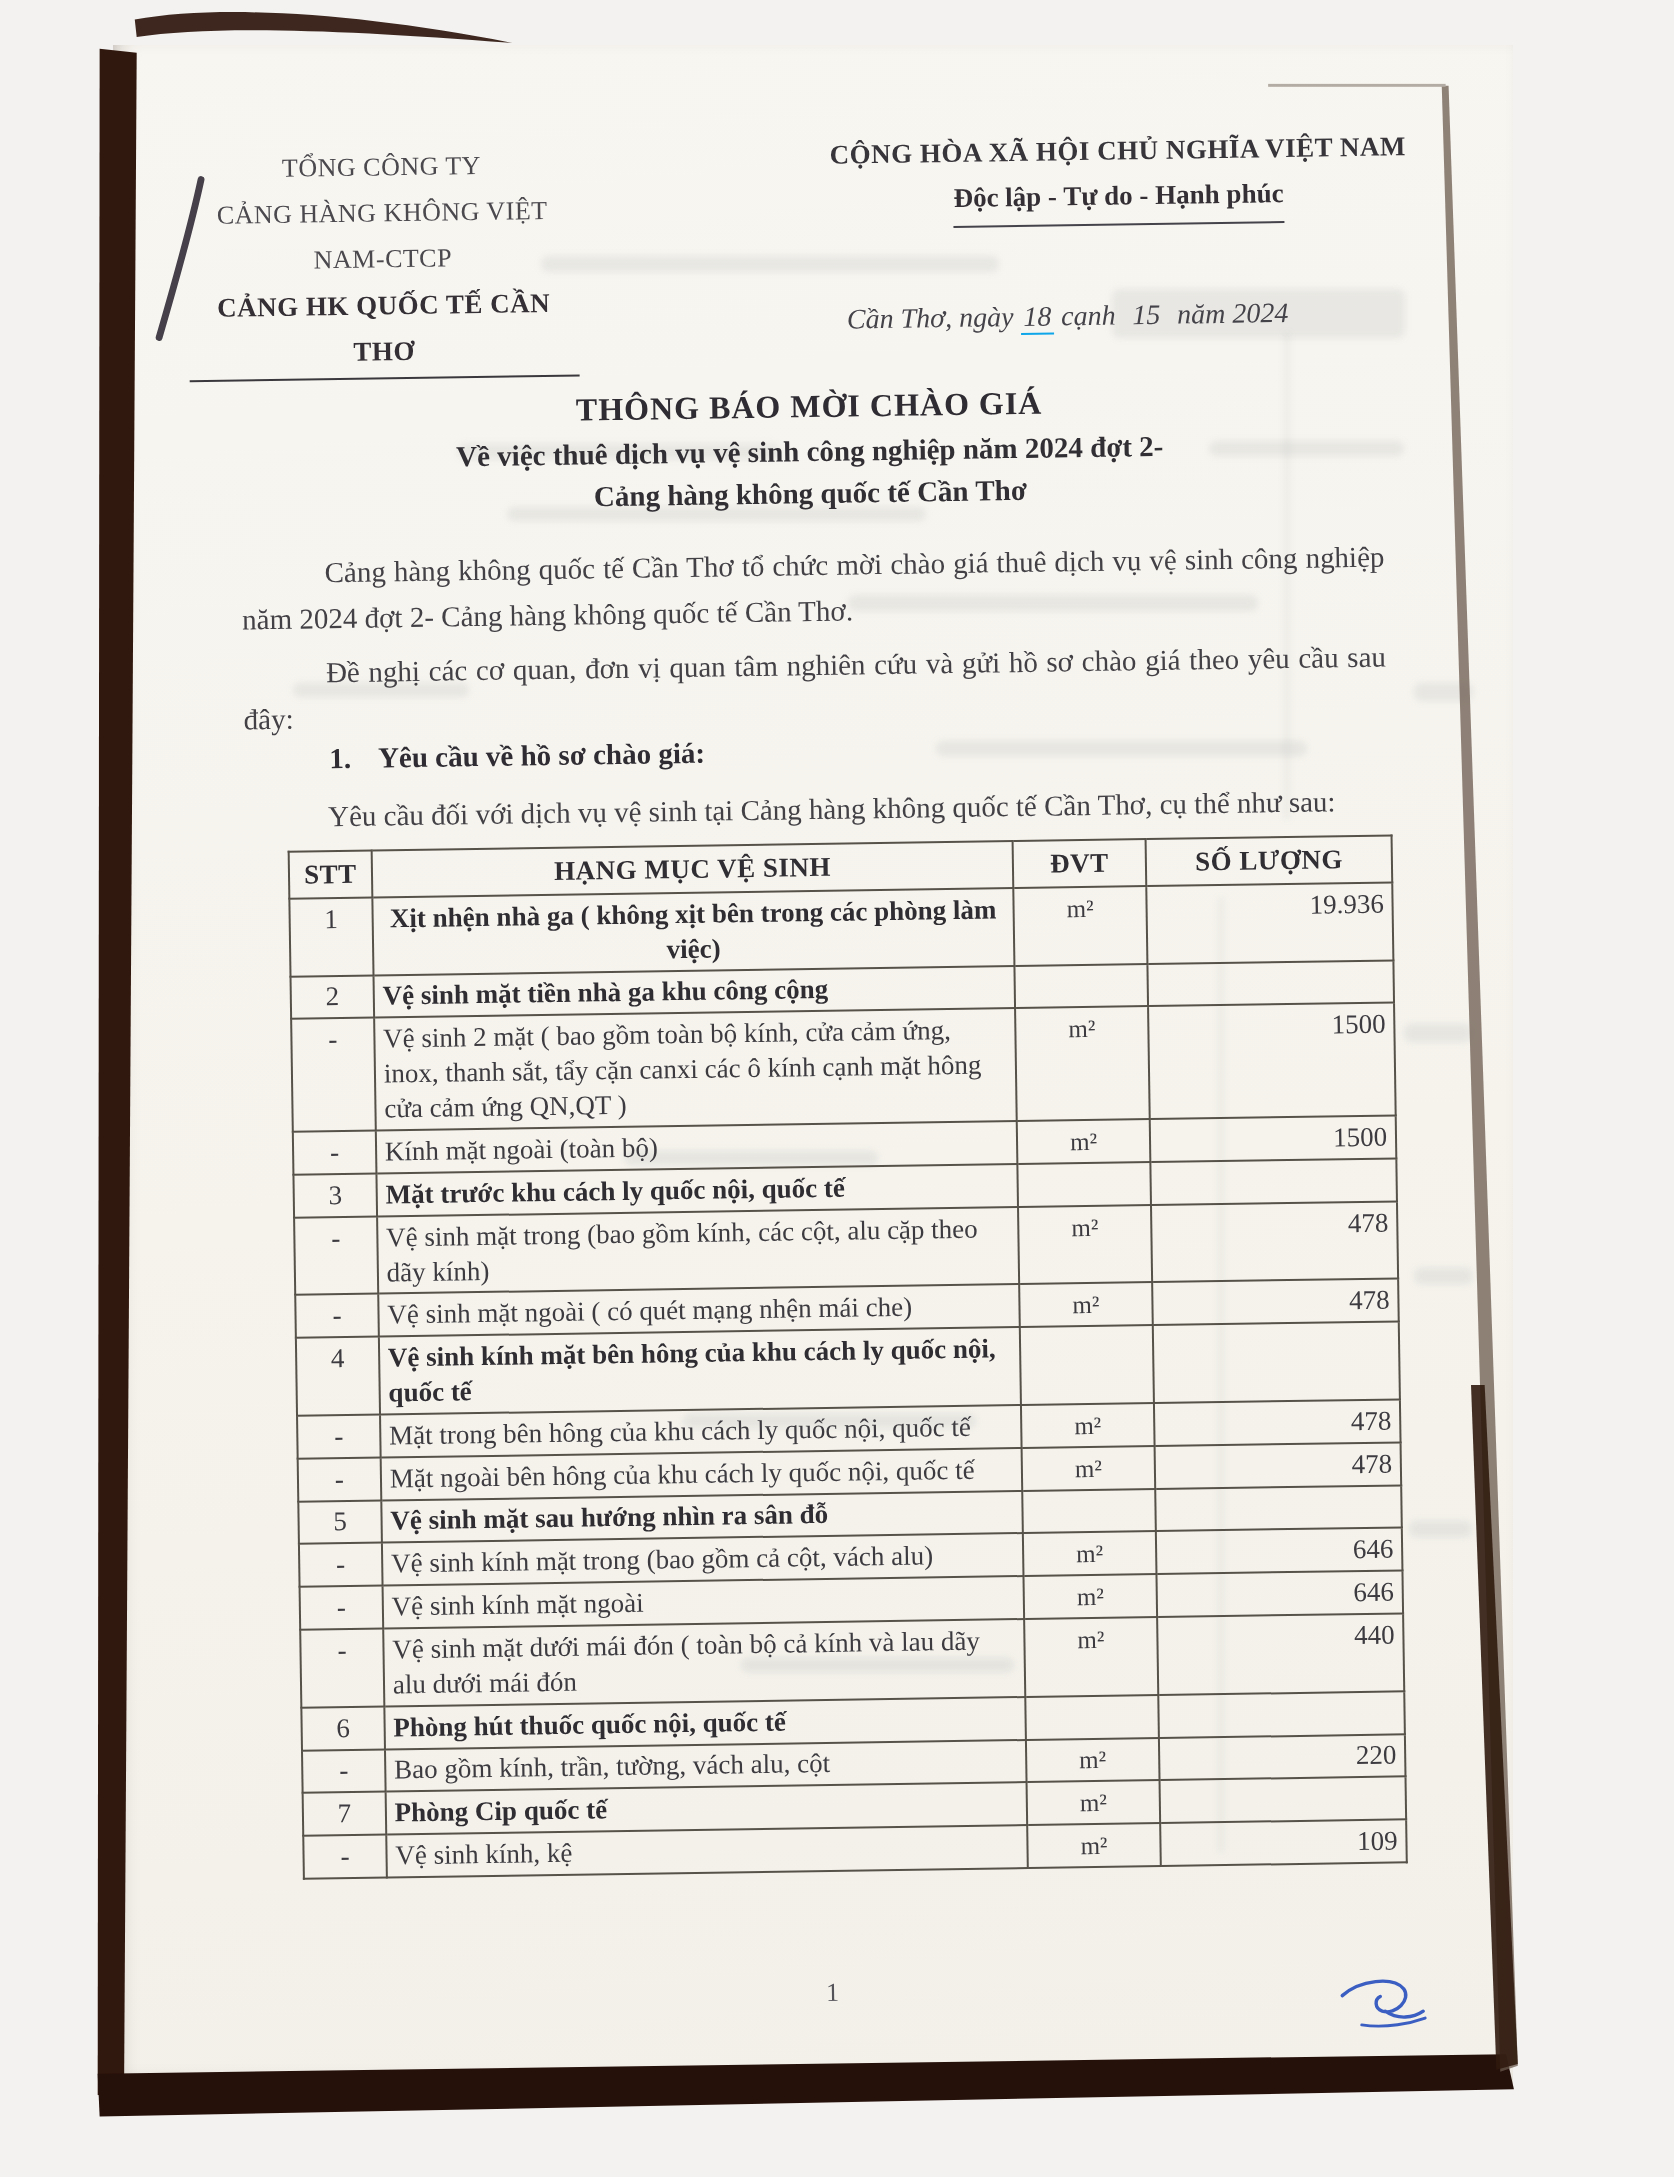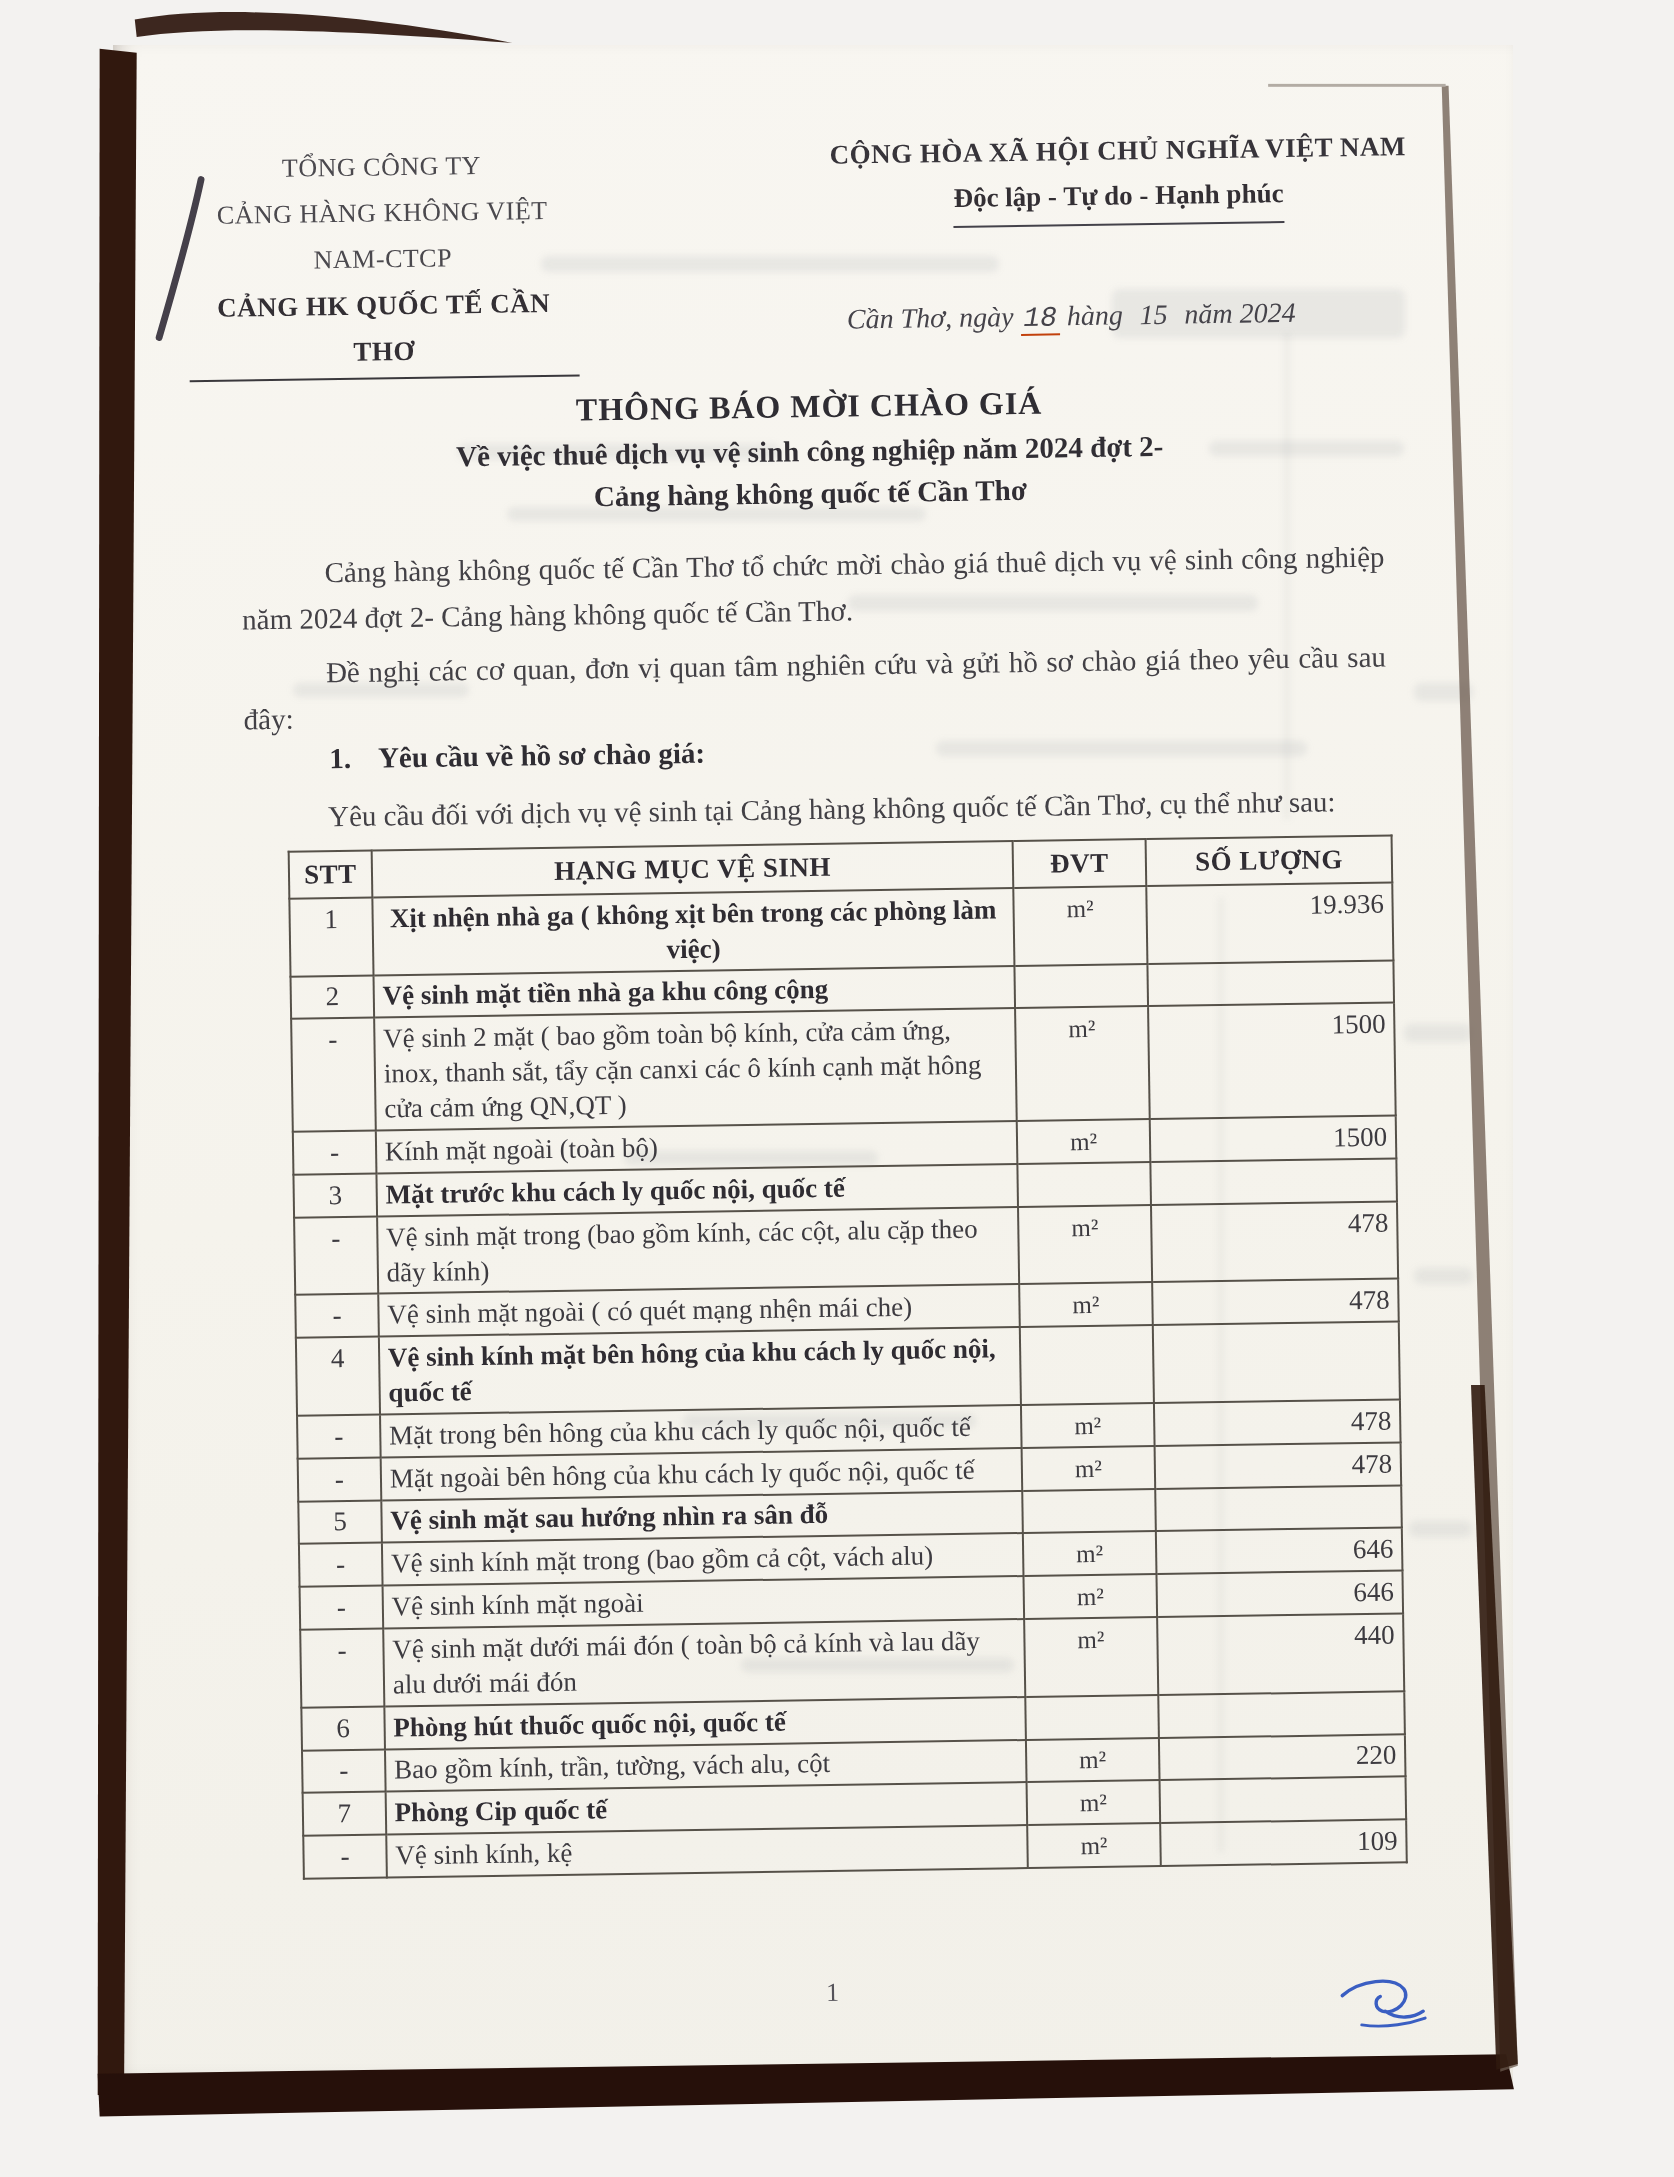--- a/index.html
+++ b/index.html
@@ -25,21 +25,21 @@
     transform:rotate(-0.85deg);transform-origin:819px 1073px;
   }
   .hdr-left{position:absolute;left:200px;top:138px;width:390px;text-align:center;line-height:46px;font-size:26px;color:#4b494e;letter-spacing:0.5px;}
   .hdr-left .l3{font-size:27px;font-weight:bold;color:#332f34;}
   .hdr-left .l3 span{display:inline-block;border-bottom:2.4px solid #3a383c;padding-bottom:2.9px;}
   .hdr-right{position:absolute;left:829px;top:133px;width:605px;text-align:center;line-height:45px;}
   .hdr-right .l1{font-size:27px;font-weight:bold;color:#37343a;letter-spacing:0.5px;}
   .hdr-right .l2{font-size:27px;font-weight:bold;color:#332f34;}
   .hdr-right .l2 span{display:inline-block;border-bottom:2.4px solid #44424a;padding-bottom:4.9px;}
   .dateline{position:absolute;left:858px;top:304px;width:566px;font-size:28px;font-style:italic;color:#45434a;}
-  .dateline .day{display:inline-block;border-bottom:2px solid #c2410c;padding:0 2.9px;font-style:italic;font-family:Liberation Mono, monospace;}
+  .dateline .day{display:inline-block;border-bottom:2px solid #0ea5e9;padding:0 2.9px;font-style:italic;}
   .dateline .month{display:inline-block;padding:0 9.8px;}
   .center-col{position:absolute;left:19.5px;width:1599px;text-align:center;}
   .doc-title{top:388px;font-size:32px;font-weight:bold;letter-spacing:1px;color:#2f2d33;}
   .doc-sub1{top:435px;font-size:29px;font-weight:bold;color:#312e34;}
   .doc-sub2{top:477px;font-size:29px;font-weight:bold;color:#312e34;}
   .para{position:absolute;left:249px;width:1143px;font-size:29px;line-height:46px;text-align:justify;text-indent:83px;color:#434146;}
   .p1{top:542px;}
   .p2{top:642px;}
   .sec1{position:absolute;left:334px;top:735px;font-size:29px;font-weight:bold;color:#2f2d33;}
   .sec1 .num{margin-right:27px;}
@@ -94,21 +94,21 @@
     </div>
 
     <div class="hdr-right">
       <div class="l1">CỘNG HÒA XÃ HỘI CHỦ NGHĨA VIỆT NAM</div>
       <div class="l2"><span>Độc lập - Tự do - Hạnh phúc</span></div>
     </div>
 
     <div class="dateline">
       <span>Cần Thơ, ngày</span>
       <span class="day">18</span>
-      <span>hàng</span>
+      <span>cạnh</span>
       <span class="month">15</span>
       <span>năm 2024</span>
     </div>
 
     <div class="center-col doc-title">THÔNG BÁO MỜI CHÀO GIÁ</div>
     <div class="center-col doc-sub1">Về việc thuê dịch vụ vệ sinh công nghiệp năm 2024 đợt 2-</div>
     <div class="center-col doc-sub2">Cảng hàng không quốc tế Cần Thơ</div>
 
     <div class="para p1">Cảng hàng không quốc tế Cần Thơ tổ chức mời chào giá thuê dịch vụ vệ sinh công nghiệp năm 2024 đợt 2- Cảng hàng không quốc tế Cần Thơ.</div>
     <div class="para p2">Đề nghị các cơ quan, đơn vị quan tâm nghiên cứu và gửi hồ sơ chào giá theo yêu cầu sau đây:</div>

